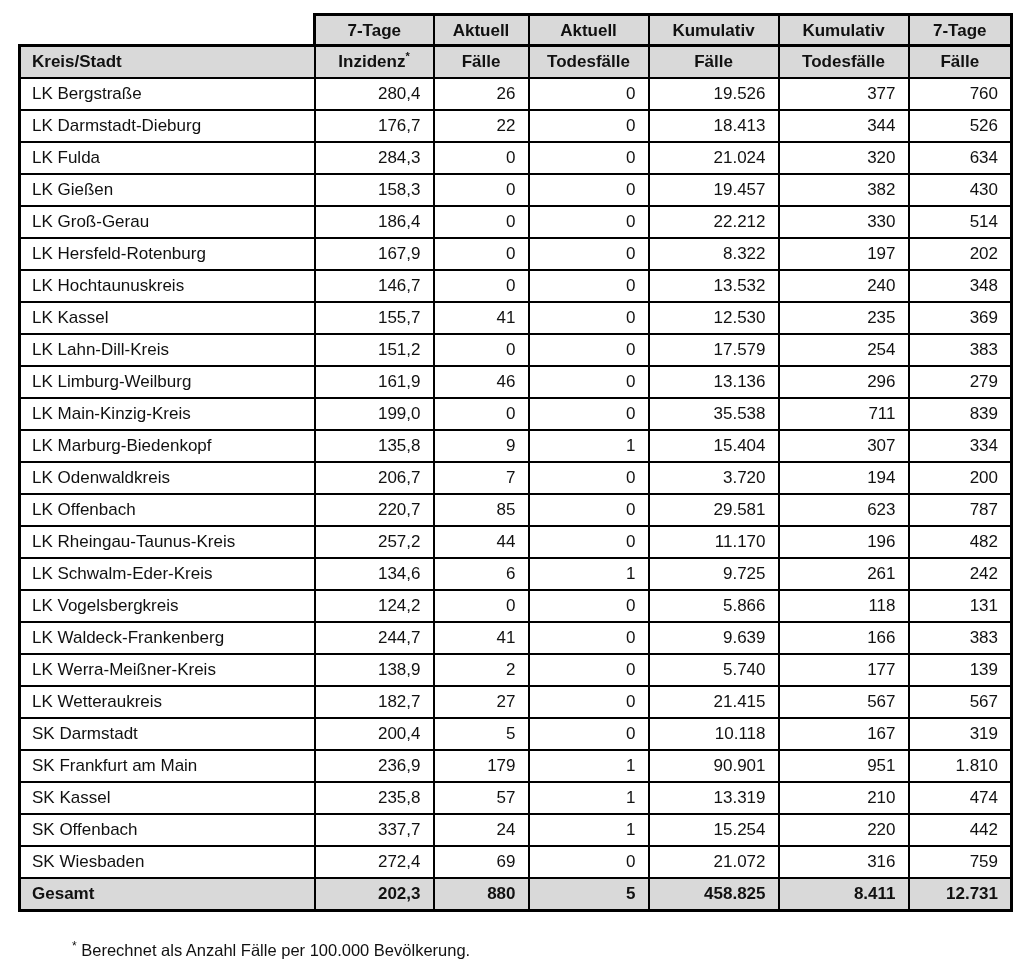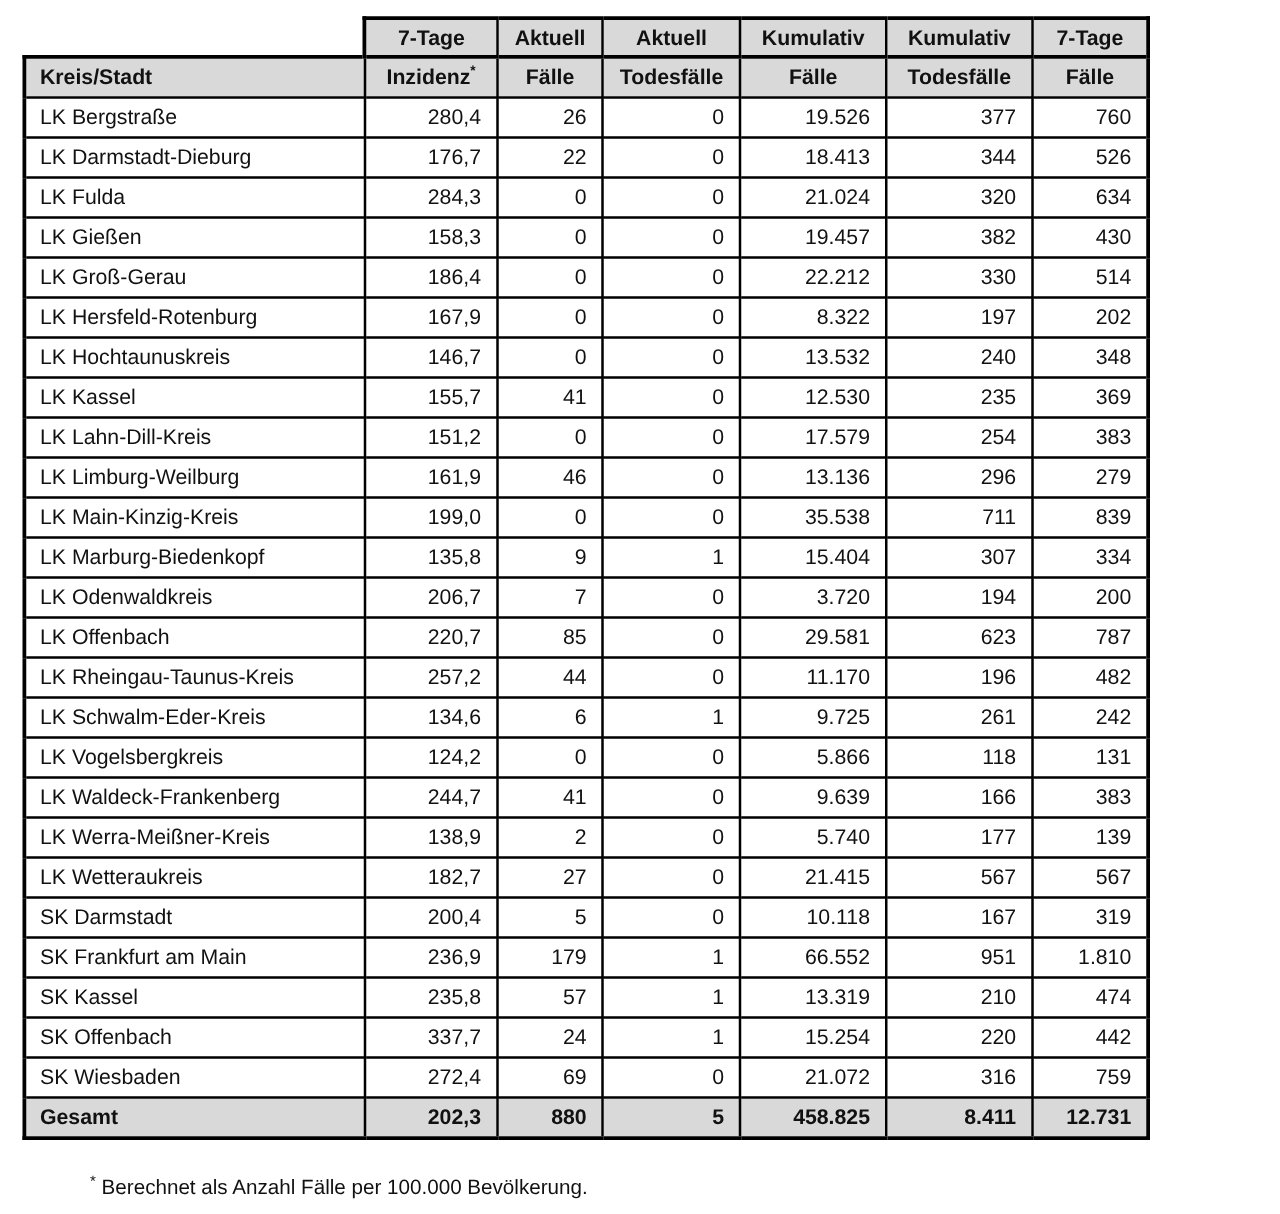--- a/index.html
+++ b/index.html
@@ -8,21 +8,21 @@
     --text:#111111;
     --page-bg:#ffffff;
   }
   html,body{margin:0;padding:0;}
   body{
     width:1024px;height:971px;
     background:var(--page-bg);
     font-family:"Liberation Sans", sans-serif;
     color:var(--text);
   }
-  .page{position:relative;width:920px;height:971px;overflow:hidden;}
+  .page{position:relative;width:1024px;height:971px;overflow:hidden;}
 
   table.covid{
     position:absolute;left:18px;top:13px;
     border-collapse:collapse;
     table-layout:fixed;
   }
   table.covid td, table.covid th{
     border:2px solid var(--border);
     font-size:17px;
     line-height:1;
@@ -314,21 +314,21 @@
           <td class="num">0</td>
           <td class="num">10.118</td>
           <td class="num">167</td>
           <td class="num">319</td>
         </tr>
         <tr>
           <td class="name">SK Frankfurt am Main</td>
           <td class="num">236,9</td>
           <td class="num">179</td>
           <td class="num">1</td>
-          <td class="num">66.552</td>
+          <td class="num">90.901</td>
           <td class="num">951</td>
           <td class="num">1.810</td>
         </tr>
         <tr>
           <td class="name">SK Kassel</td>
           <td class="num">235,8</td>
           <td class="num">57</td>
           <td class="num">1</td>
           <td class="num">13.319</td>
           <td class="num">210</td>

